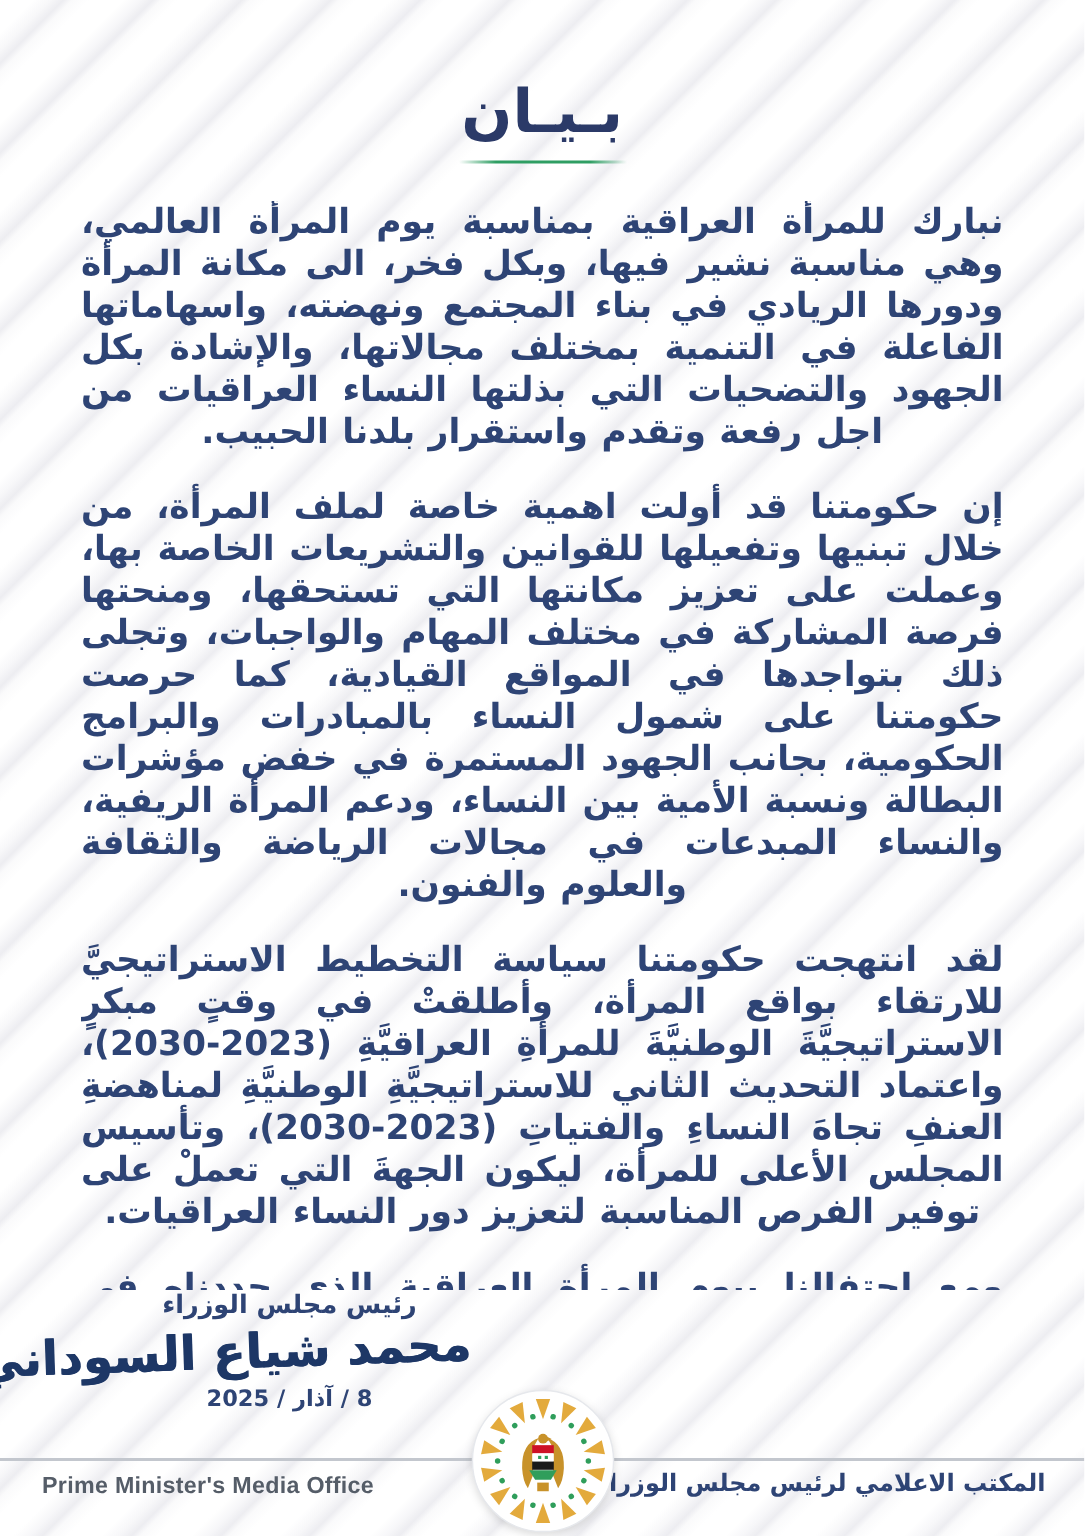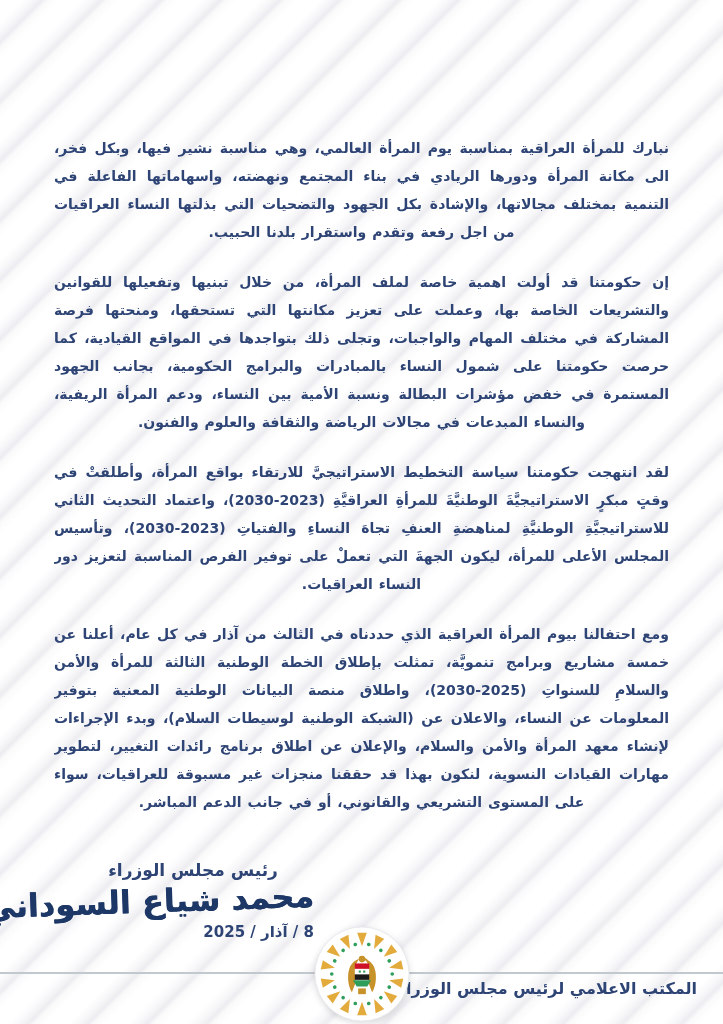--- a/index.html
+++ b/index.html
@@ -27,21 +27,21 @@
   .title-underline{
     width:112px;height:2px;margin:9px auto 0 auto;
     background:linear-gradient(90deg,rgba(47,158,99,0) 0%,var(--green,#2f9e63) 22%,var(--green,#2f9e63) 78%,rgba(47,158,99,0) 100%);
   }
   
   .body-text{
     position:absolute;top:134px;left:54px;right:54px;height:726px;
     overflow:hidden;
     direction:rtl;
     color:var(--navy,#2e4475);
-    font-size:14px;font-weight:700;line-height:28px;
+    font-size:23px;font-weight:700;line-height:28px;
     word-spacing:1px;
   }
   .body-text p{
     margin:0 0 22px 0;
     text-align:justify;
     text-align-last:center;
     -moz-text-align-last:center;
   }
   
   .signature{
@@ -57,21 +57,20 @@
     color:#1d3766;
     letter-spacing:-1px;
     transform:rotate(-2deg);
     text-shadow:0.6px 0 0 currentColor;
     white-space:nowrap;
   }
   .signature-date{
     margin-top:4px;
     font-size:15px;font-weight:700;color:var(--navy,#2e4475);
     direction:rtl;
-    text-align:right;
   }
   
   .footer{position:absolute;left:0;right:0;top:926px;height:98px;}
   .footer-line{
     position:absolute;top:46px;left:0;right:0;height:2px;
     background:var(--line-gray,#c3c7ce);
   }
   .emblem{
     position:absolute;top:0;left:50%;transform:translateX(-50%);
     width:96px;height:96px;z-index:2;
@@ -88,20 +87,24 @@
     direction:rtl;
     font-size:16px;font-weight:700;
     color:var(--navy,#2e4475);
   }
 </style>
 </head>
 <body>
 
 <div class="page">
 
+  <div class="header">
+    <h1 class="page-title">بـيـان</h1>
+    <div class="title-underline"></div>
+  </div>
 
   <div class="body-text">
     <p>نبارك للمرأة العراقية بمناسبة يوم المرأة العالمي، وهي مناسبة نشير فيها، وبكل فخر، الى مكانة المرأة ودورها الريادي في بناء المجتمع ونهضته، واسهاماتها الفاعلة في التنمية بمختلف مجالاتها، والإشادة بكل الجهود والتضحيات التي بذلتها النساء العراقيات من اجل رفعة وتقدم واستقرار بلدنا الحبيب.</p>
     <p>إن حكومتنا قد أولت اهمية خاصة لملف المرأة، من خلال تبنيها وتفعيلها للقوانين والتشريعات الخاصة بها، وعملت على تعزيز مكانتها التي تستحقها، ومنحتها فرصة المشاركة في مختلف المهام والواجبات، وتجلى ذلك بتواجدها في المواقع القيادية، كما حرصت حكومتنا على شمول النساء بالمبادرات والبرامج الحكومية، بجانب الجهود المستمرة في خفض مؤشرات البطالة ونسبة الأمية بين النساء، ودعم المرأة الريفية، والنساء المبدعات في مجالات الرياضة والثقافة والعلوم والفنون.</p>
     <p>لقد انتهجت حكومتنا سياسة التخطيط الاستراتيجيَّ للارتقاء بواقع المرأة، وأطلقتْ في وقتٍ مبكرٍ الاستراتيجيَّةَ الوطنيَّةَ للمرأةِ العراقيَّةِ (2023-2030)، واعتماد التحديث الثاني للاستراتيجيَّةِ الوطنيَّةِ لمناهضةِ العنفِ تجاهَ النساءِ والفتياتِ (2023-2030)، وتأسيس المجلس الأعلى للمرأة، ليكون الجهةَ التي تعملْ على توفير الفرص المناسبة لتعزيز دور النساء العراقيات.</p>
     <p>ومع احتفالنا بيوم المرأة العراقية الذي حددناه في الثالث من آذار في كل عام، أعلنا عن خمسة مشاريع وبرامج تنمويَّة، تمثلت بإطلاق الخطة الوطنية الثالثة للمرأة والأمن والسلامِ للسنواتِ (2025-2030)، واطلاق منصة البيانات الوطنية المعنية بتوفير المعلومات عن النساء، والاعلان عن (الشبكة الوطنية لوسيطات السلام)، وبدء الإجراءات لإنشاء معهد المرأة والأمن والسلام، والإعلان عن اطلاق برنامج رائدات التغيير، لتطوير مهارات القيادات النسوية، لنكون بهذا قد حققنا منجزات غير مسبوقة للعراقيات، سواء على المستوى التشريعي والقانوني، أو في جانب الدعم المباشر.</p>
   </div>
 
   <div class="signature">
     <div class="signature-title">رئيس مجلس الوزراء</div>
@@ -161,16 +164,17 @@
           <rect x="-7.5" y="-7.3" width="15" height="5.7" fill="#ffffff"></rect>
           <rect x="-3.4" y="-5.6" width="2.2" height="2.2" fill="#2f9e5b"></rect>
           <rect x="1.2" y="-5.6" width="2.2" height="2.2" fill="#2f9e5b"></rect>
           <rect x="-7.5" y="-1.6" width="15" height="5.7" fill="#1a1a1a"></rect>
 
           <polygon points="-9.5,4.5 9.5,4.5 5.5,11 -5.5,11" fill="#2f9e5b"></polygon>
         </g>
       </svg>
     </div>
 
+    <div class="footer-left">Prime Minister's Media Office</div>
     <div class="footer-right">المكتب الاعلامي لرئيس مجلس الوزراء</div>
   </div>
 
 </div>
 
 </body></html>

